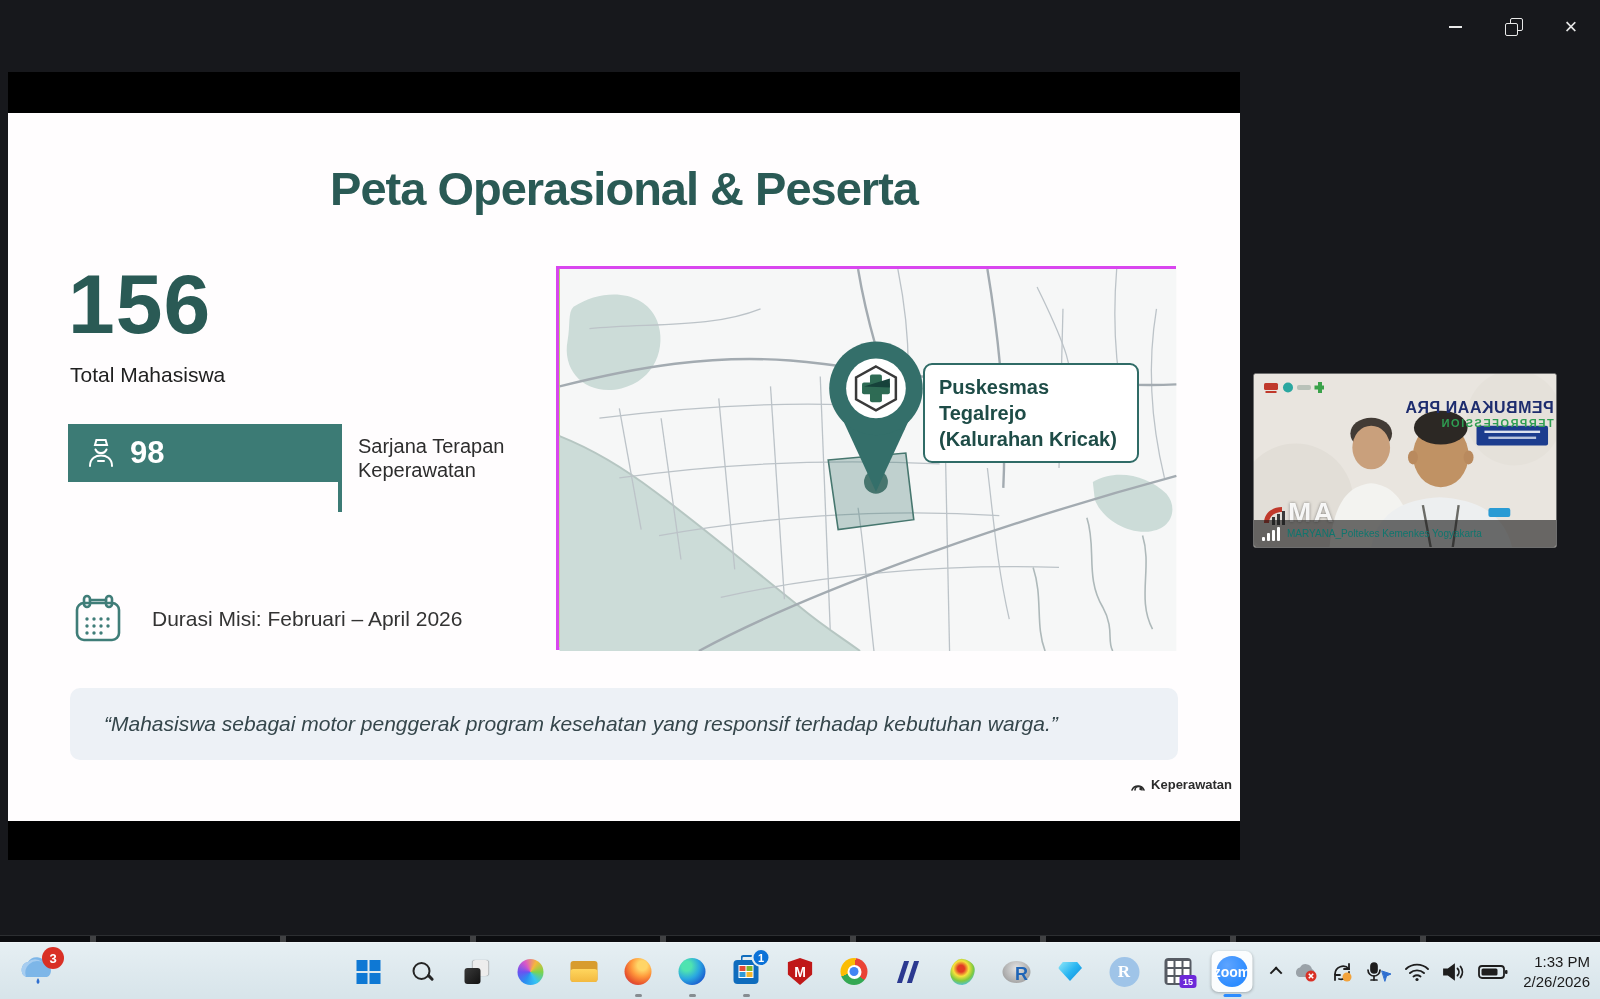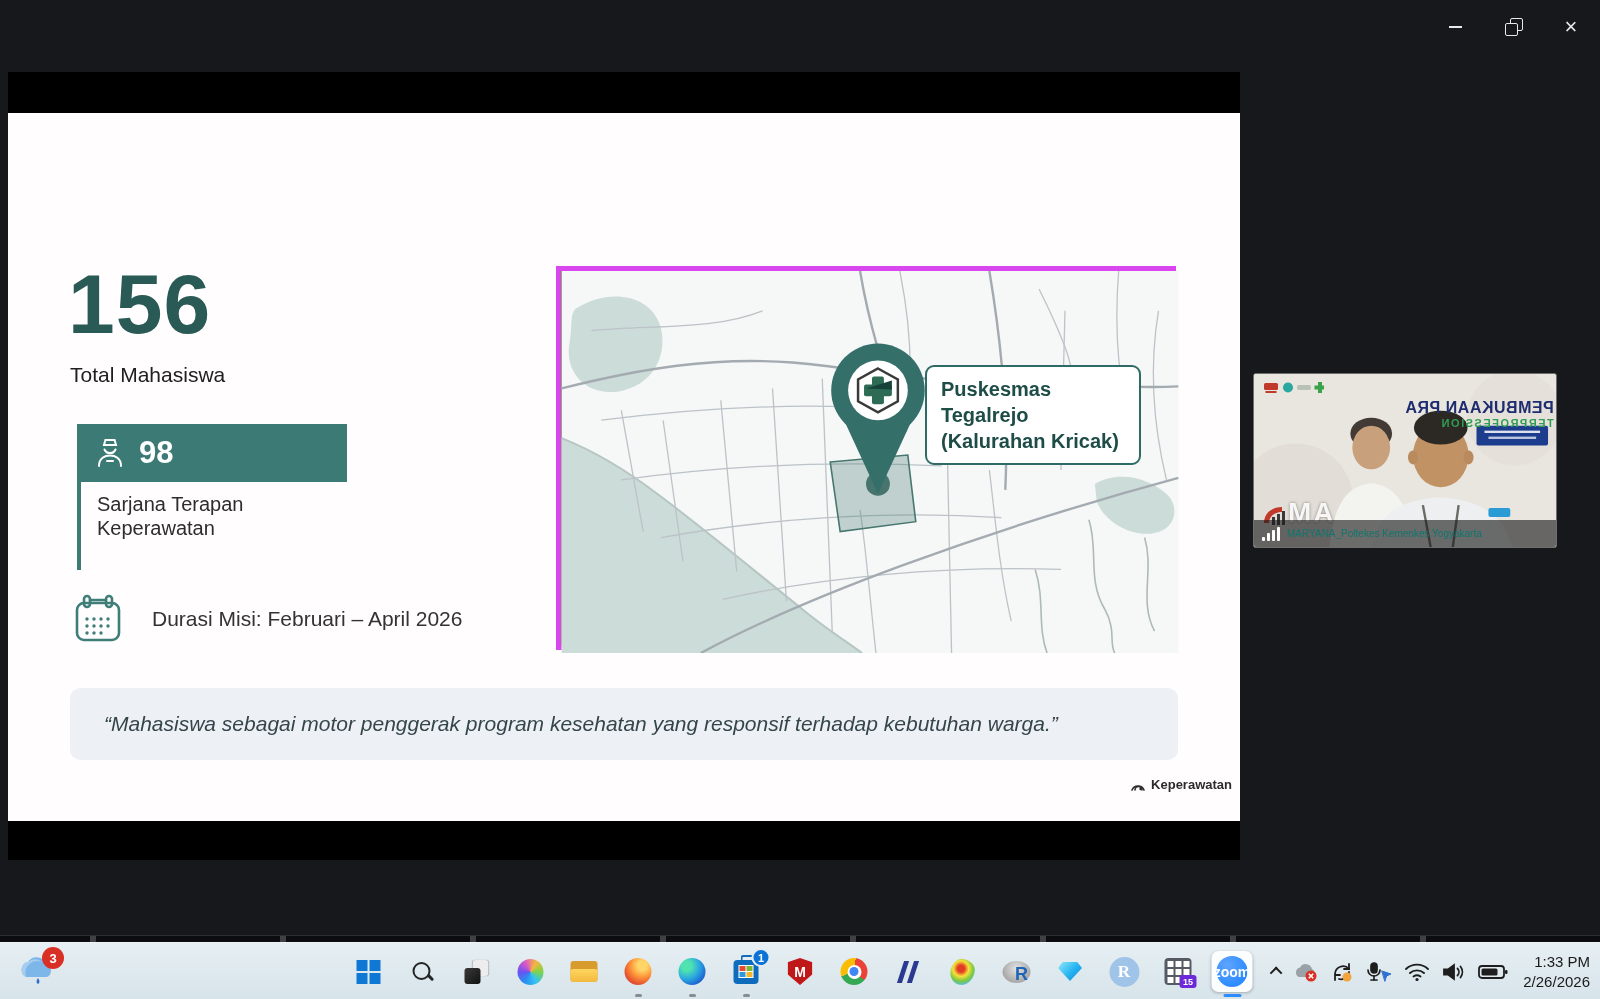--- a/index.html
+++ b/index.html
@@ -20,34 +20,34 @@
   .share { position:absolute; left:8px; top:72px; width:1232px; height:788px; background:#000; }
   .slide { position:absolute; left:0; top:41px; width:1232px; height:708px; background:#fffdfe; overflow:hidden; }
 
   .slide-title { position:absolute; left:0; top:48px; width:1232px; text-align:center;
     font-size:47px; font-weight:800; letter-spacing:-1px; color:#2a5a55; }
 
   .big-number { position:absolute; left:60px; top:143px; font-size:84px; font-weight:800; color:#2a5a55; letter-spacing:1px; }
   .total-label { position:absolute; left:62px; top:250px; font-size:21px; color:#202020; }
 
   .cards { position:absolute; left:60px; top:311px; display:flex; gap:7px; }
-  .card { display:flex; flex-direction:column;margin-left:9px; }
+  .card { display:flex; flex-direction:row; }
   .card-head { height:58px; display:flex; align-items:center; gap:12px; padding-left:16px; }
   .card1 .card-head { width:270px; background:#3c7b75; color:#fff; }
   .card2 .card-head { width:167px; background:#f0a63e; color:#1c1c1c; }
   .card-value { font-size:31px; font-weight:800; }
   .card-body { padding:10px 10px 6px 16px; font-size:20px; color:#2d2d2d; line-height:1.22; }
   .card1 .card-body { border-left:4px solid #3c7b75; width:270px; height:88px; }
   .card2 .card-body { border-left:4px solid #f0a63e; width:167px; height:112px; }
 
   .duration { position:absolute; left:62px; top:478px; display:flex; align-items:center; gap:26px; }
   .duration-text { font-size:21px; color:#333; }
 
   .mapbox { position:absolute; left:548px; top:153px; width:620px; height:384px;
-    border:5px solid #d946ef; background:#4d7c0f; }
+    border:3px solid #d946ef; background:#84cc16; }
   .pin-label { position:absolute; left:364px; top:94px; width:216px; background:#fff;
     border:2px solid #2f6b66; border-radius:9px; padding:9px 0 9px 14px;
     font-size:20px; font-weight:800; color:#1e4c47; line-height:1.3; }
 
   .quote { position:absolute; left:62px; top:575px; width:1108px; height:72px;
     background:#edf1f6; border-radius:10px; display:flex; align-items:center; padding:0 34px; }
   .quote-text { font-style:italic; font-size:21px; font-weight:500; color:#35464b; }
 
   .brand { position:absolute; right:8px; top:664px; display:flex; align-items:center; gap:5px; }
   .brand-text { font-size:13px; font-weight:700; color:#2c2c2c; }
@@ -167,20 +167,21 @@
         <span class="restore-glyph"></span>
       </div>
     <div class="wbtn">
         <span class="close-glyph">×</span>
       </div>
   </div>
 
   <div class="share">
     <div class="slide">
 
+      <div class="slide-title">Peta Operasional &amp; Peserta</div>
 
       <div class="big-number">156</div>
       <div class="total-label">Total Mahasiswa</div>
 
       <div class="cards">
         <div class="card card1">
           <div class="card-head">
             <svg class="svgi" width="34" height="34" viewBox="0 0 34 34" fill="none" stroke="#ffffff" stroke-width="2" stroke-linecap="round">
               <path d="M11 9 L23 9 L21.6 4 L12.4 4 Z"></path>
                 <path d="M11.5 13.5 a6 6 0 0 0 11 0"></path>

